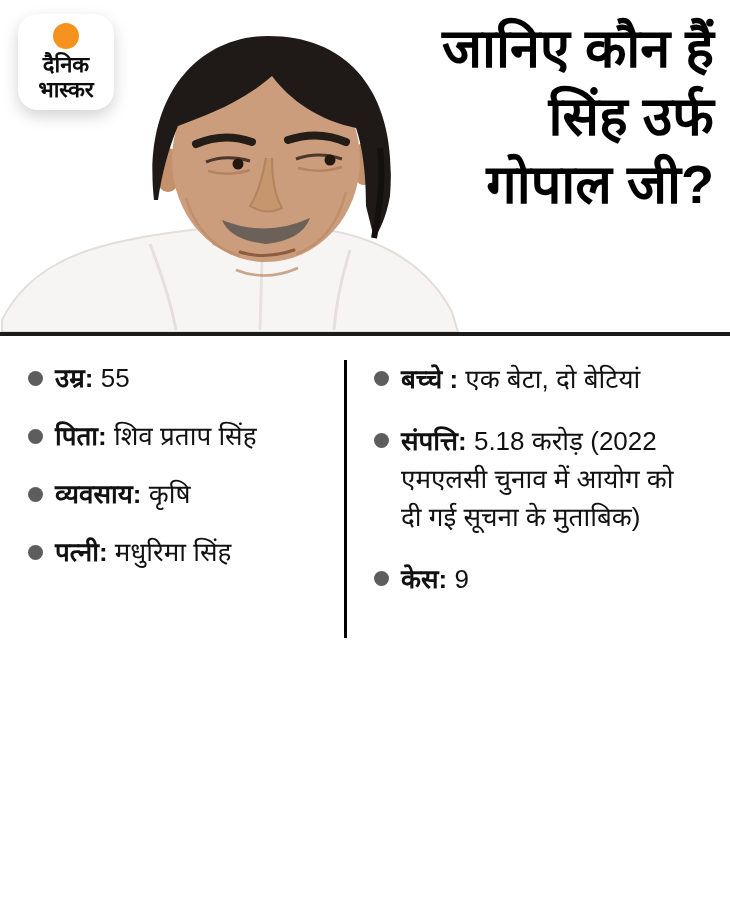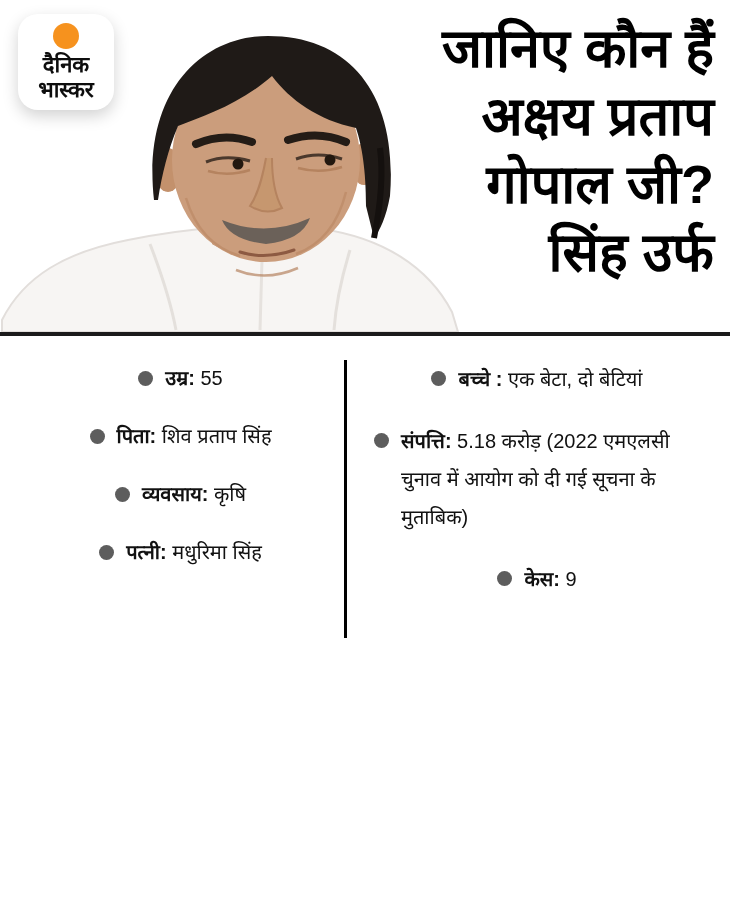--- a/index.html
+++ b/index.html
@@ -30,21 +30,21 @@
     white-space:nowrap;
   }
 
   
   .facts { position:absolute; top:336px; left:0; width:730px; height:328px; }
   .v-divider { position:absolute; left:344px; top:24px; width:3px; height:278px; background:#000; }
   .fact-col { position:absolute; top:24px; }
   .col-left  { left:28px;  width:305px; }
   .col-right { left:374px; width:326px; }
 
-  .fact { display:flex; align-items:flex-start; font-size:20px; line-height:37px;justify-content:center; }
+  .fact { display:flex; align-items:flex-start; font-size:26px; line-height:37px; }
   .col-left  .fact { margin-bottom:21px; }
   .col-right .fact { margin-bottom:24px; line-height:38px; }
   .bullet {
     flex:none; width:15px; height:15px; border-radius:50%;
     margin:11px 12px 0 0; background:#5d5d5d;
   }
   .fact-text b { font-weight:bold; }
 
   
   .journey {
@@ -108,23 +108,22 @@
     </div>
 
     <div class="logo">
       <div class="logo-sun" style="background: rgb(246, 146, 30);"></div>
       <div class="logo-text">दैनिक</div>
       <div class="logo-text">भास्कर</div>
     </div>
 
     <div class="headline">
       <div>जानिए कौन हैं</div>
-      <div>अक्षय प्रताप</div>
+      <div>सिंह उर्फ</div>
       <div>गोपाल जी?</div>
-      <div>सिंह उर्फ</div>
     </div>
   </div>
 
   <div class="facts">
     <div class="v-divider"></div>
 
     <div class="fact-col col-left">
       <div class="fact">
         <span class="bullet"></span>
         <span class="fact-text"><b>उम्र:</b> <span>55</span></span>

